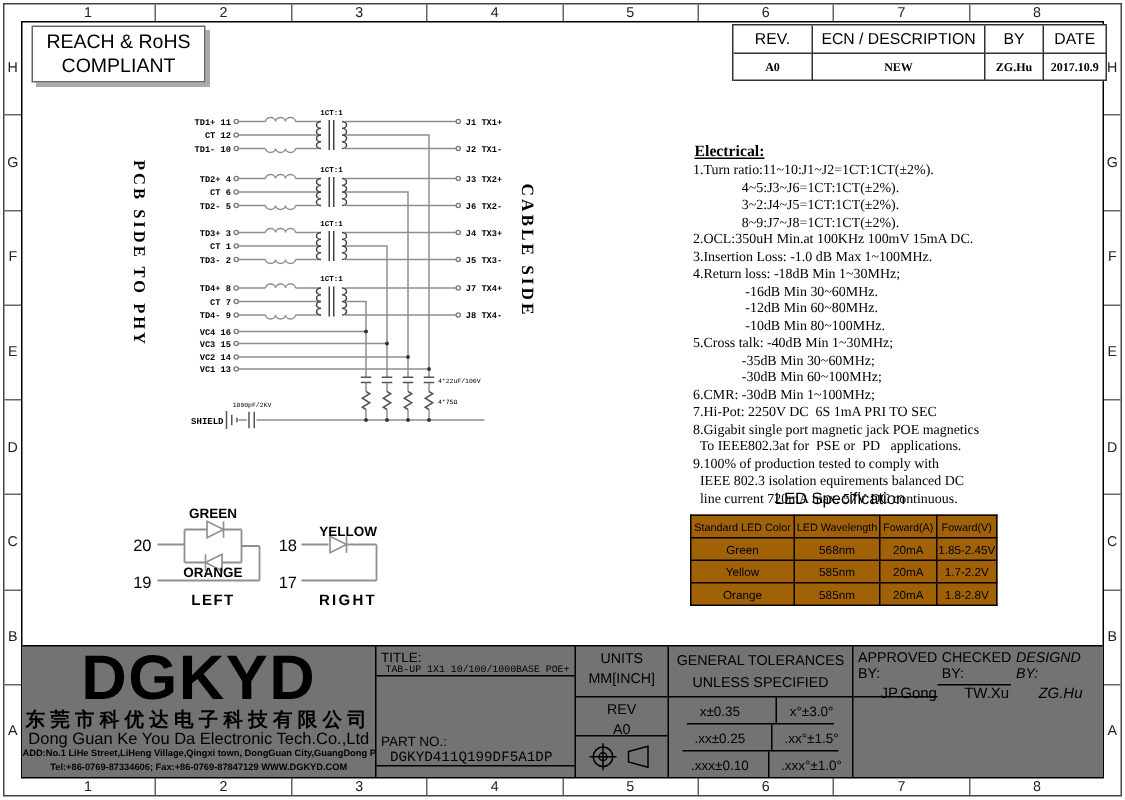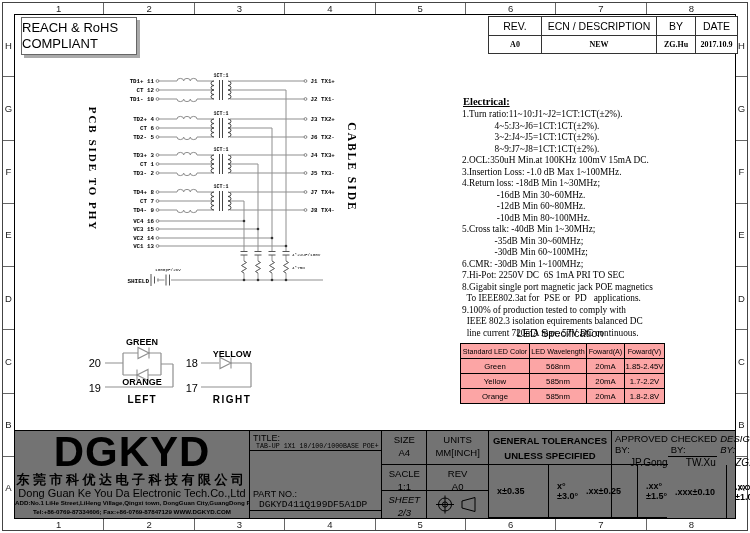--- a/index.html
+++ b/index.html
@@ -12,41 +12,41 @@
   .refs-top,.refs-bottom{position:absolute;left:14px;right:14px;height:11px;display:flex;}
   .refs-top{top:3px}.refs-bottom{bottom:3px}
   .refs-left,.refs-right{position:absolute;top:14px;bottom:14px;width:11px;display:flex;flex-direction:column;}
   .refs-left{left:3px}.refs-right{right:3px}
   .gr-cell{flex:1;display:flex;align-items:center;justify-content:center;font-size:9.5px;color:#222;}
   .refs-top .gr-cell:not(:last-child),.refs-bottom .gr-cell:not(:last-child){border-right:1px solid #666;}
   .refs-left .gr-cell:not(:last-child),.refs-right .gr-cell:not(:last-child){border-bottom:1px solid #666;}
 
   
   .reach{position:absolute;left:6px;top:2px;width:114px;height:36px;border:1px solid #666;
-         box-shadow:3px 3px 0 0 #aaa;display:flex;flex-direction:column;justify-content:center;
+         box-shadow:3px 3px 0 0 #aaa;display:flex;flex-direction:column;align-items:center;justify-content:center;
          font-size:13px;line-height:16px;background:#fff;}
 
   
   .rev-table{position:absolute;left:473px;top:1px;width:249px;height:37px;
              display:grid;grid-template-columns:53px 115px 39px 42px;grid-template-rows:19px 18px;
              border-left:1px solid #333;border-top:1px solid #333;background:#fff;}
   .rt-cell{border-right:1px solid #333;border-bottom:1px solid #333;display:flex;align-items:center;justify-content:center;}
   .rt-cell.h{font-size:10.5px;}
   .rt-cell.v{font-family:"Liberation Serif",serif;font-weight:bold;font-size:8px;}
 
   
   .electrical{position:absolute;left:434px;top:52px;width:292px;}
   .elec-head{font-family:"Liberation Serif",serif;font-weight:bold;font-size:10.5px;
              text-decoration:underline;margin-left:14px;margin-bottom:2px;margin-top:29px;}
   .elec-body{font-family:"Liberation Serif",serif;font-size:9.3px;line-height:11.5px;
              white-space:pre;margin-left:13px;}
 
   
   .led-title{position:absolute;left:445px;top:312px;width:200px;text-align:center;font-size:11px;}
-  table.led{position:absolute;left:445px;top:328px;border-collapse:collapse;background:#fca5a5;}
+  table.led{position:absolute;left:445px;top:328px;border-collapse:collapse;background:#a16207;}
   table.led td,table.led th{border:1px solid #000;text-align:center;padding:0;height:14px;font-weight:normal;}
   table.led th{font-size:7.2px;}
   table.led td{font-size:7.8px;}
   .cw1{width:68px}.cw2{width:56px}.cw3{width:37px}.cw4{width:39px}
 
   
   .schematic{position:absolute;left:40px;top:42px;}
   .ledsvg{position:absolute;left:61px;top:316px;}
   text{fill:#000;}
 
@@ -56,34 +56,34 @@
   .tb-sec{border-right:1px solid #000;box-sizing:border-box;}
   .tb-sec:last-child{border-right:none;}
   .tb-company{width:236px;text-align:center;overflow:hidden;}
   .logo{font-size:42px;font-weight:bold;line-height:40px;letter-spacing:1px;margin-top:1px;}
   .cn{font-size:13px;font-weight:bold;letter-spacing:3.5px;line-height:15px;white-space:nowrap;}
   .en{font-size:11px;line-height:12px;white-space:nowrap;}
   .addr,.tel{font-size:6.2px;font-weight:bold;line-height:8.5px;white-space:nowrap;}
   .tb-title{width:133px;display:flex;flex-direction:column;gap:36px;}
   .tb-size{width:45px;display:flex;flex-direction:column;text-align:center;}
   .tb-units{width:62px;display:flex;flex-direction:column;text-align:center;}
-  .tb-tol{width:123px;display:flex;flex-direction:column;font-weight:bold;}
+  .tb-tol{width:123px;display:flex;flex-direction:column;}
   .tb-approved{width:123px;display:flex;flex-direction:row;}
   .tb-r1{height:34px;border-bottom:1px solid #000;box-sizing:border-box;}
   .tb-r2{height:26px;border-bottom:1px solid #000;box-sizing:border-box;}
   .tb-r3{height:27px;box-sizing:border-box;font-style:italic;}
   .tb-lab{font-size:9px;padding:2px 0 0 3px;text-align:left;}
   .tb-lab10{font-size:9.5px;padding:2px 0 0 3px;text-align:left;}
   .tb-cenlab{font-size:9.5px;padding-top:3px;}
   .tb-cenval{font-size:9.5px;padding-top:2px;}
   .mono-sm{font-family:"Liberation Mono",monospace;font-size:6.6px;padding-left:6px;white-space:nowrap;}
   .mono-md{font-family:"Liberation Mono",monospace;font-size:9.5px;padding-left:9px;white-space:nowrap;}
   .tol-head{height:34px;border-bottom:1px solid #000;box-sizing:border-box;text-align:center;
             font-size:9.5px;line-height:15px;padding-top:2px;}
-  .tol-rows{flex:1;display:flex;flex-direction:row;}
+  .tol-rows{flex:1;display:flex;flex-direction:column;align-items:center;}
   .tol-row{flex:1;display:flex;border-bottom:1px solid #000;box-sizing:border-box;}
   .tol-row:last-child{border-bottom:none;}
   .tol-c1{width:60px;border-right:1px solid #000;box-sizing:border-box;font-size:9px;padding:0 0 0 8px;
           display:flex;align-items:center;}
   .tol-c2{flex:1;font-size:9px;padding-left:8px;display:flex;align-items:center;}
   .appr-val{font-size:10px;padding:2px 0 0 18px;text-align:left;}
   .proj{display:block;margin:4px auto 0 auto;}
 </style>
 </head>
 <body>
@@ -377,34 +377,20 @@
           <div class="mono-sm">TAB-UP 1X1 10/100/1000BASE POE+</div>
         </div>
         <div class="tb-r2">
           <div class="tb-lab">PART NO.:</div>
           <div class="mono-md">DGKYD411Q199DF5A1DP</div>
         </div>
         <div class="tb-r3">
           <div class="tb-lab">REMARK:</div>
         </div>
       </div>
-      <div class="tb-sec tb-size">
-        <div class="tb-r1">
-          <div class="tb-cenlab">SIZE</div>
-          <div class="tb-cenval">A4</div>
-        </div>
-        <div class="tb-r2">
-          <div class="tb-cenlab">SACLE</div>
-          <div class="tb-cenval">1:1</div>
-        </div>
-        <div class="tb-r3">
-          <div class="tb-cenlab">SHEET</div>
-          <div class="tb-cenval">2/3</div>
-        </div>
-      </div>
       <div class="tb-sec tb-units">
         <div class="tb-r1">
           <div class="tb-cenlab">UNITS</div>
           <div class="tb-cenval">MM[INCH]</div>
         </div>
         <div class="tb-r2">
           <div class="tb-cenlab">REV</div>
           <div class="tb-cenval">A0</div>
         </div>
         <div class="tb-r3">

